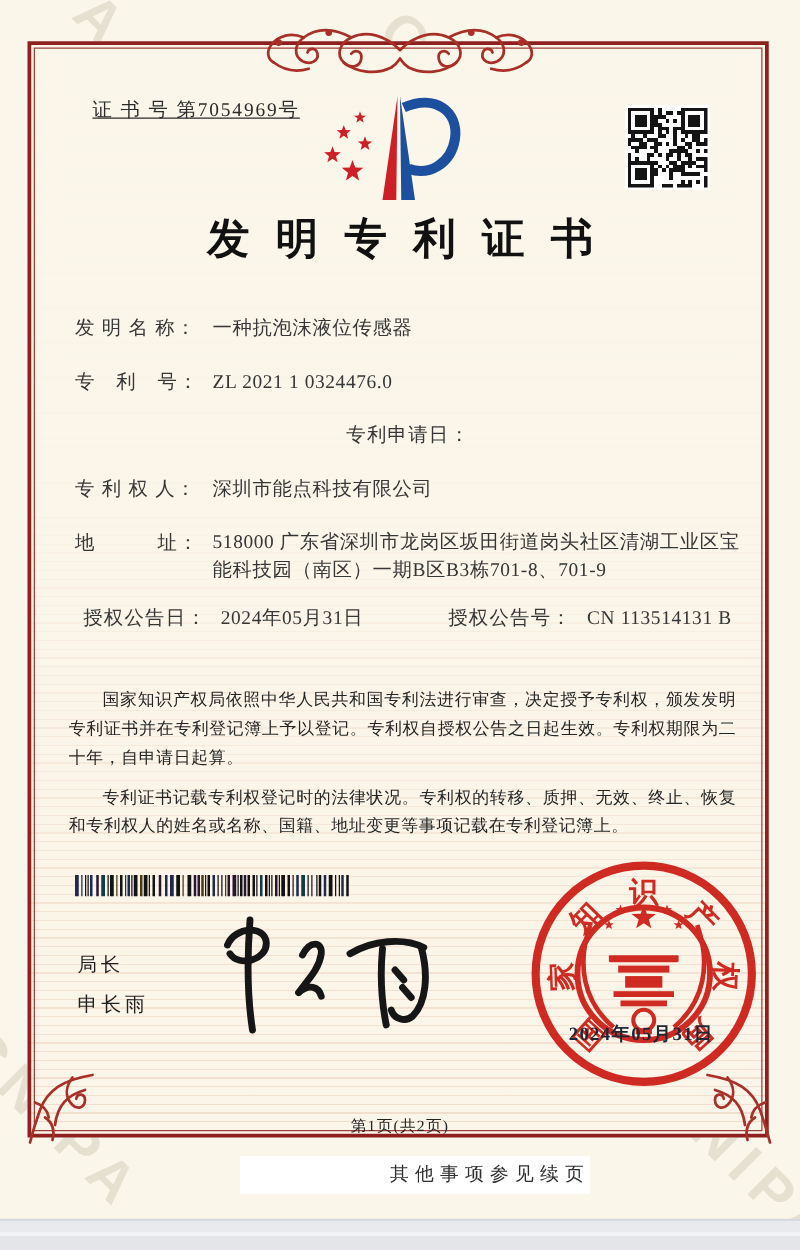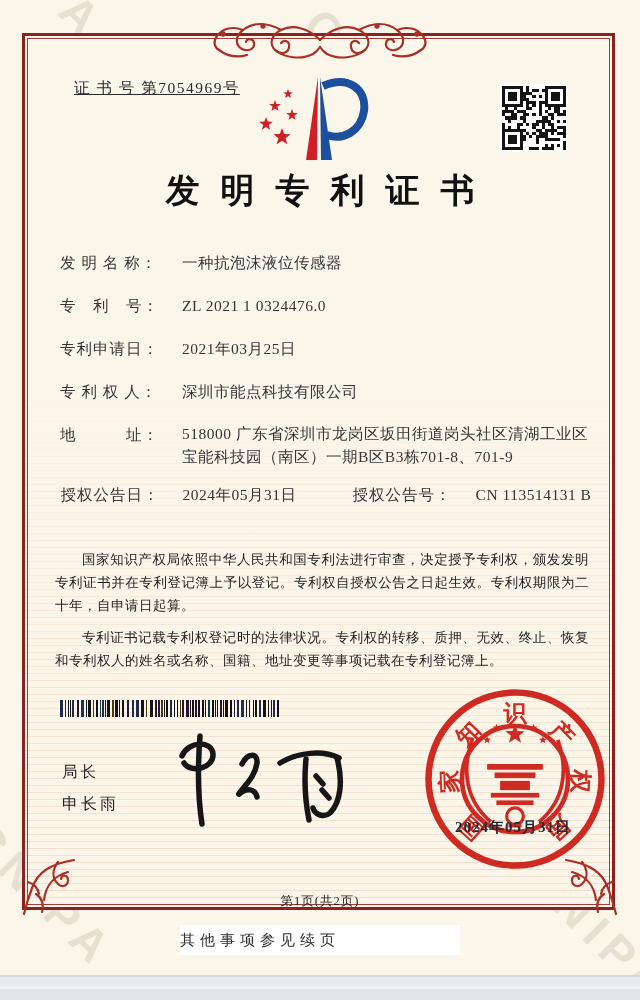--- a/index.html
+++ b/index.html
@@ -33,21 +33,21 @@
   .logo{position:absolute;left:252px;top:74px;width:122px;height:88px;z-index:3;}
   .qr{position:absolute;left:500px;top:84px;width:64px;height:64px;z-index:3;background:#fff;padding:2px;}
   .title{position:absolute;left:0;top:168px;width:100%;z-index:3;text-align:center;
          font-size:34px;font-weight:bold;color:#111;letter-spacing:21px;text-indent:21px;}
 
   
   .fields{position:absolute;left:60px;top:250px;width:532px;z-index:3;
           font-size:15.5px;color:#363636;}
   .frow{display:flex;margin-bottom:18px;line-height:25px;justify-content:center;}
   .flabel{display:inline-block;width:98px;flex:0 0 98px;white-space:nowrap;letter-spacing:1px;}
-  .fvalue{flex:1 1 auto;margin-left:24px;letter-spacing:0.5px;}
+  .fvalue{flex:1 1 auto;margin-left:12px;letter-spacing:0.5px;}
   .frow.addr{margin-bottom:14px;}
   .frow.addr .fvalue{line-height:23px;}
   .frow.last .pair1{display:flex;width:292px;flex:0 0 292px;}
   .frow.last .pair2{display:flex;}
   .frow.last .flabel2{white-space:nowrap;letter-spacing:1px;}
 
   
   .body-text{position:absolute;left:55px;top:548px;width:534px;z-index:3;
              font-size:13.5px;color:#242424;text-align:justify;}
   .body-text p{margin:0 0 9px 0;text-indent:2em;line-height:23px;letter-spacing:0.5px;}
@@ -65,22 +65,22 @@
   .seal{position:absolute;left:422px;top:686px;width:186px;height:186px;z-index:4;
         mix-blend-mode:multiply;opacity:0.95;}
   .seal-date{position:absolute;left:428px;top:818px;width:170px;z-index:5;text-align:center;
              font-size:15px;font-weight:bold;color:#1e2734;letter-spacing:1px;}
   #seal-chars text{font-family:"Liberation Sans","DejaVu Sans",sans-serif;font-size:25px;
                    font-weight:bold;fill:#d2201a;text-anchor:middle;}
 
   
   .page-indicator{position:absolute;left:0;top:893px;width:100%;z-index:3;text-align:center;
                   font-size:12.5px;color:#222;letter-spacing:1px;}
-  .footer-note{position:absolute;left:180px;top:925px;width:280px;height:30px;z-index:3;
-               background:#fff;text-align:left;line-height:30px;font-size:15px;
+  .footer-note{position:absolute;left:192px;top:925px;width:280px;height:30px;z-index:3;
+               background:#fff;text-align:right;line-height:30px;font-size:15px;
                letter-spacing:5px;color:#2e2e2e;}
   .bottom-band{position:absolute;left:0;top:975px;width:640px;height:25px;z-index:6;
                background:linear-gradient(to bottom,#d8d9de 0 2px,#e9eaee 2px 11px,#f3f3f6 11px 14px,#e4e5e9 14px 25px);}
 </style>
 </head>
 <body>
 
 <div class="page">
 
   <div class="frame"></div>
@@ -285,21 +285,20 @@
     <div class="frow">
       <span class="flabel">发 明 名 称：</span>
       <span class="fvalue">一种抗泡沫液位传感器</span>
     </div>
     <div class="frow">
       <span class="flabel">专　利　号：</span>
       <span class="fvalue">ZL 2021 1 0324476.0</span>
     </div>
     <div class="frow">
       <span class="flabel">专利申请日：</span>
-      <span class="fvalue">2021年03月25日</span>
     </div>
     <div class="frow">
       <span class="flabel">专 利 权 人：</span>
       <span class="fvalue">深圳市能点科技有限公司</span>
     </div>
     <div class="frow addr">
       <span class="flabel">地　　　址：</span>
       <span class="fvalue">518000 广东省深圳市龙岗区坂田街道岗头社区清湖工业区宝能科技园（南区）一期B区B3栋701-8、701-9</span>
     </div>
     <div class="frow last">

